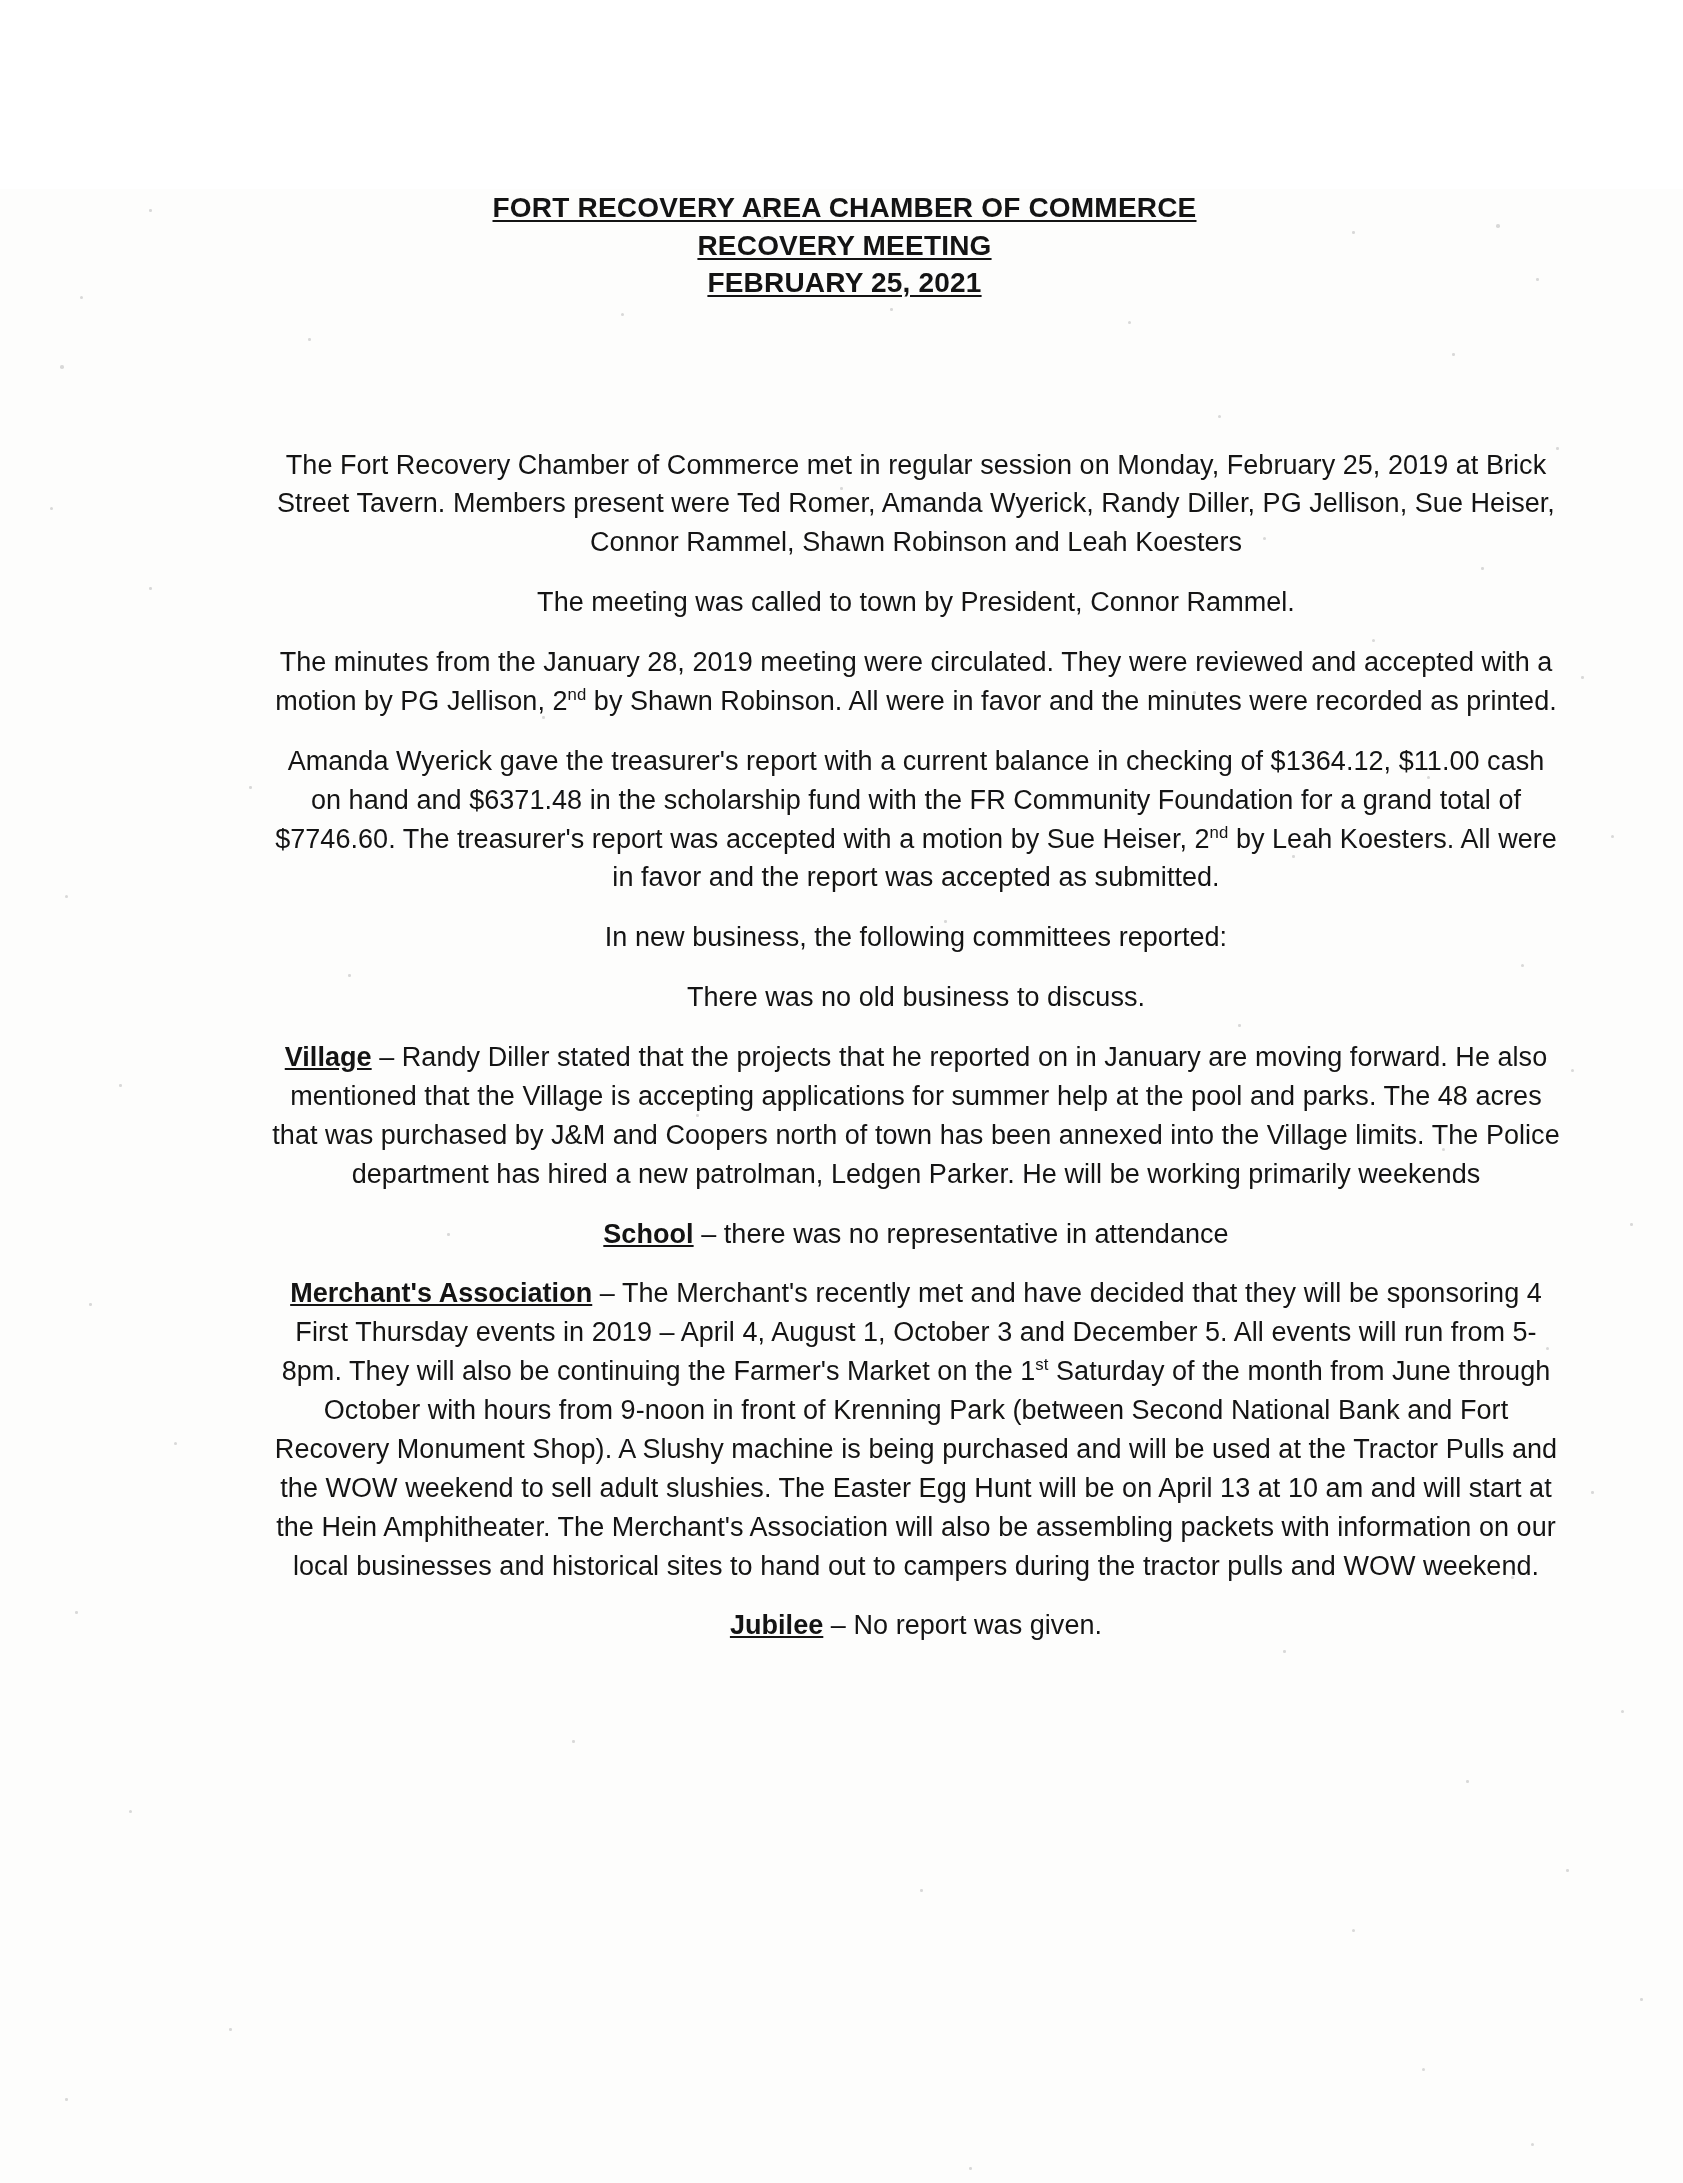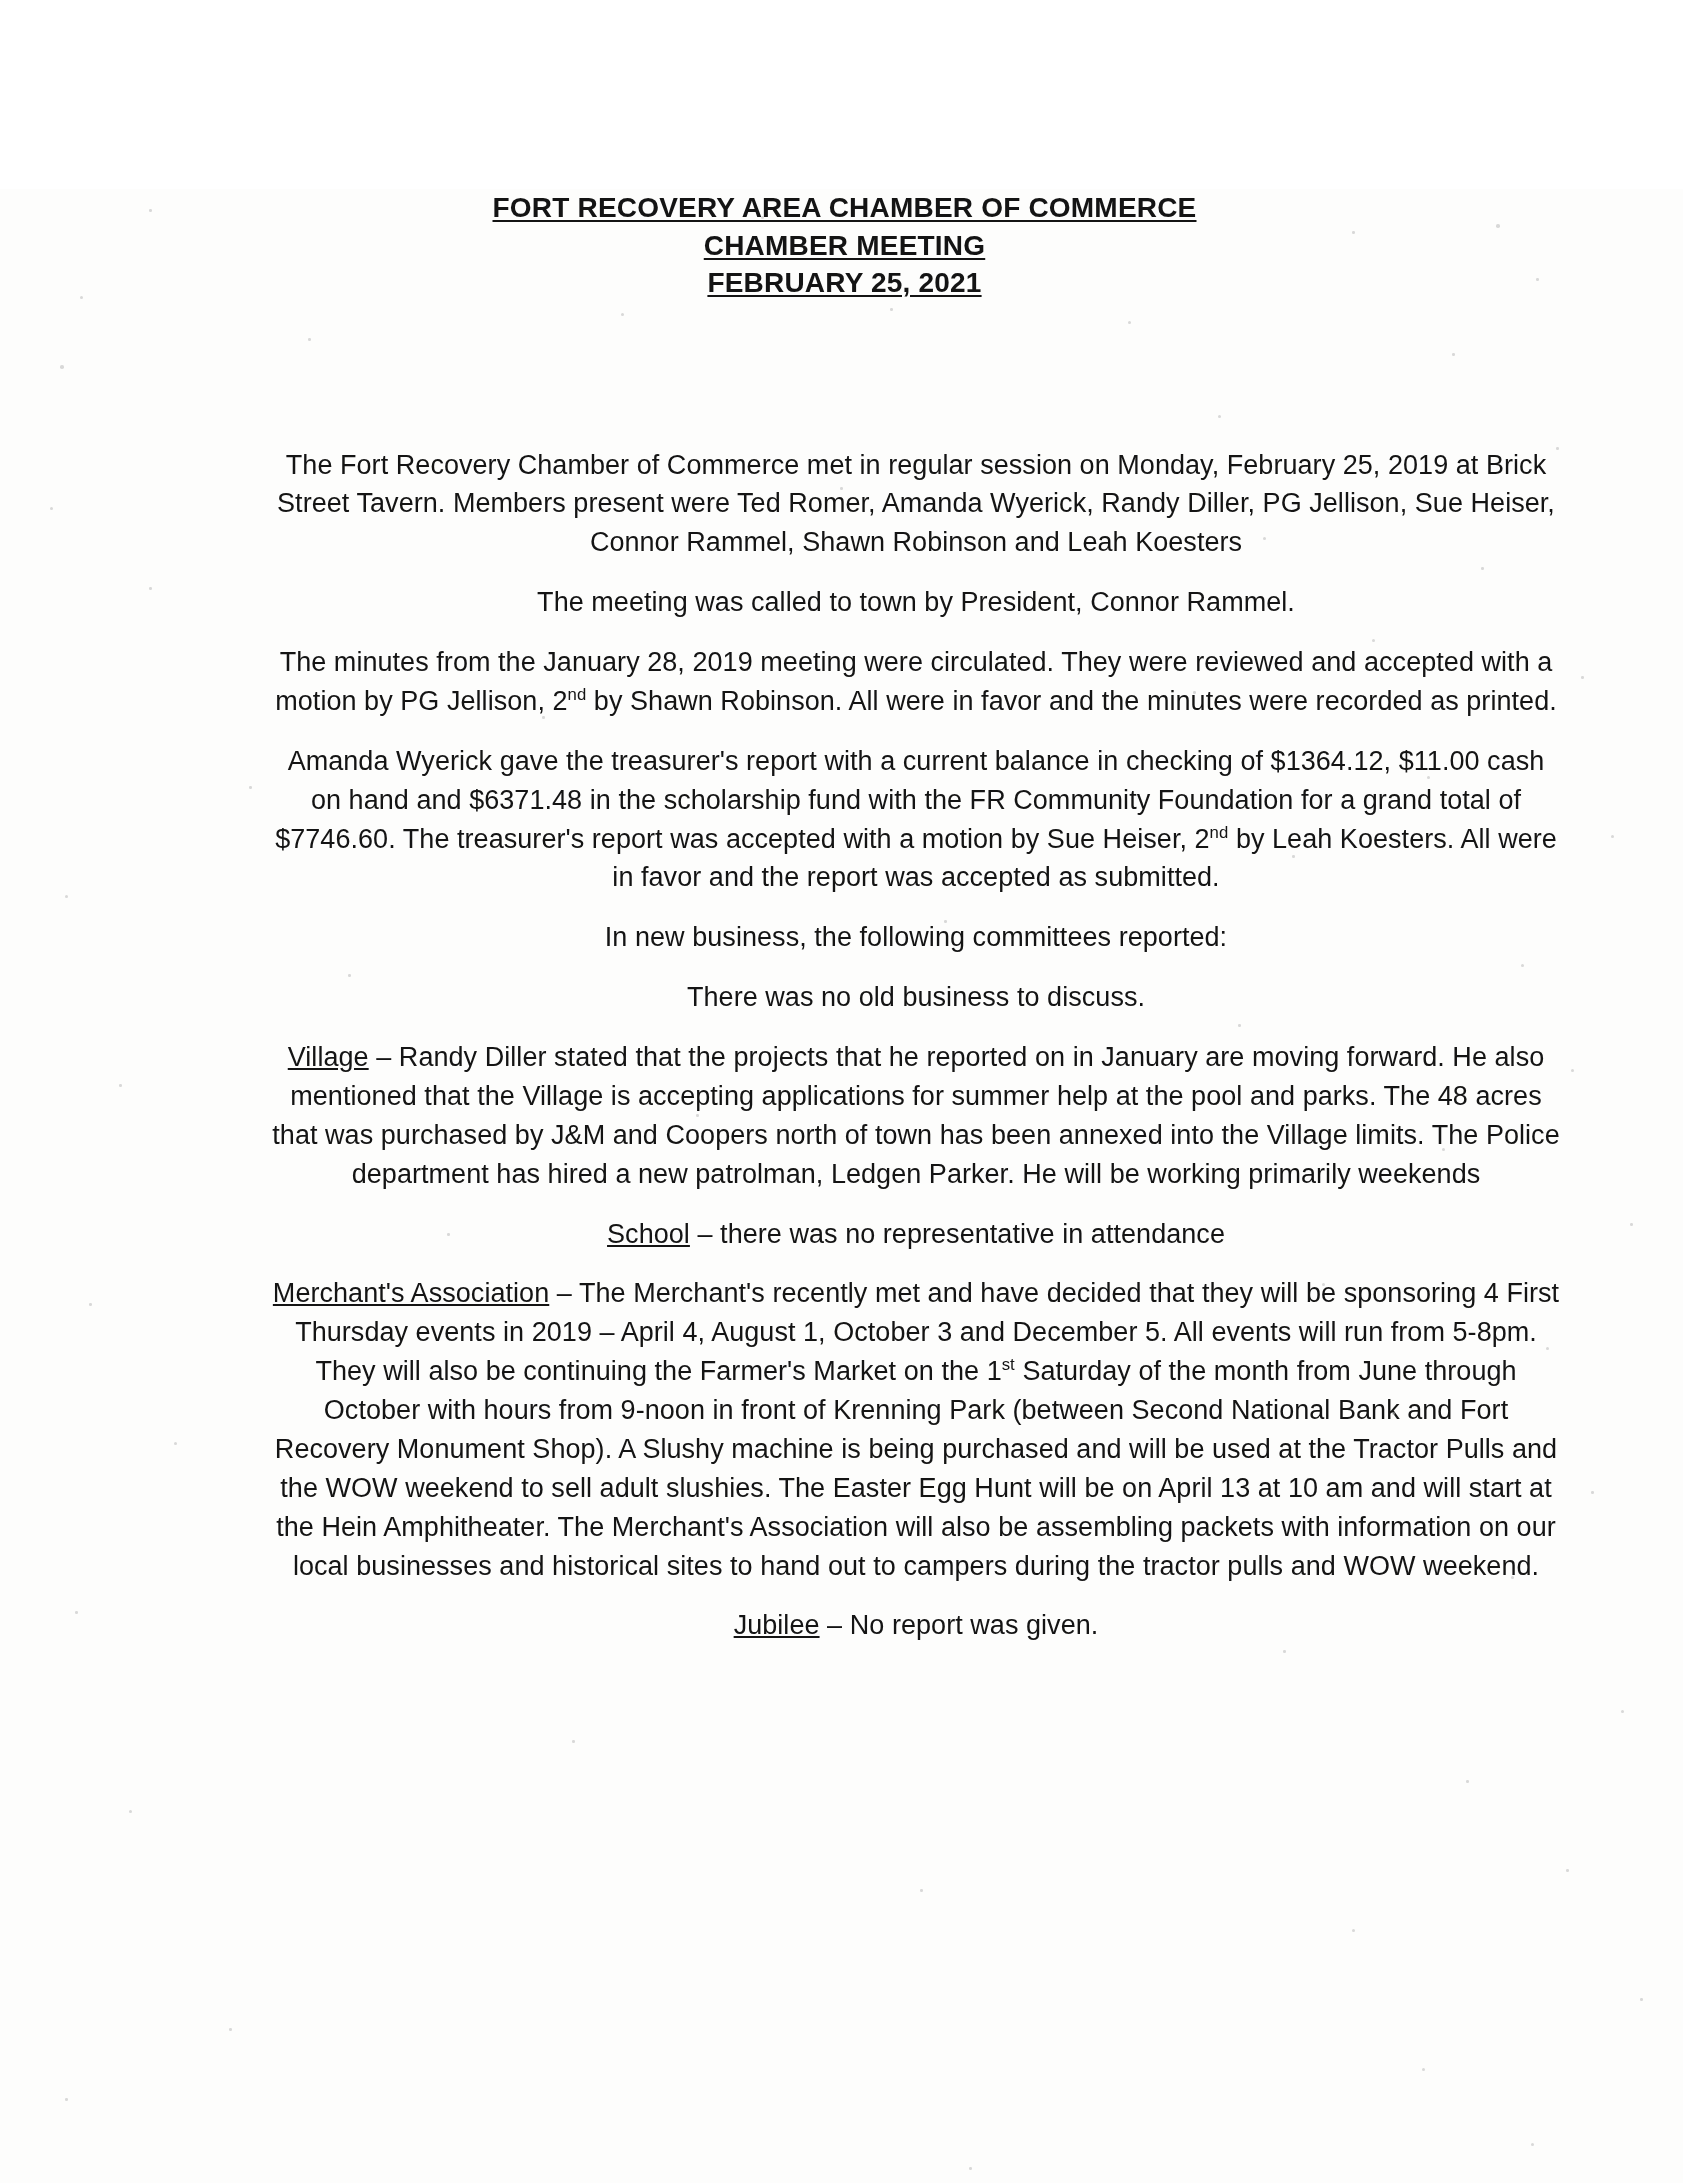--- a/index.html
+++ b/index.html
@@ -55,38 +55,38 @@
     line-height: 1.44;
     margin: 0 0 21px 0;
     width: 1292px;
     text-align: center;
     letter-spacing: 0.05px;
   }
   .para.first {
     margin-top: 144px;
   }
   .lead {
-    font-weight: normal;
+    font-weight: bold;
     text-decoration: underline;
     text-underline-offset: 2px;
   }
   sup {
     font-size: 0.62em;
     vertical-align: super;
     line-height: 0;
   }
 </style>
 </head>
 <body>
 
 <div class="page">
 
   <div class="header">
     <span class="line">FORT RECOVERY AREA CHAMBER OF COMMERCE</span>
-    <span class="line">CHAMBER MEETING</span>
+    <span class="line">RECOVERY MEETING</span>
     <span class="line">FEBRUARY 25, 2021</span>
   </div>
 
   <div class="body-wrap">
 
     <p class="para first">
       <span>The Fort Recovery Chamber of Commerce met in regular session on Monday, February 25, 2019 at Brick Street Tavern.  Members present were Ted Romer, Amanda Wyerick, Randy Diller, PG Jellison, Sue Heiser, Connor Rammel, Shawn Robinson and Leah Koesters</span>
     </p>
 
     <p class="para">

